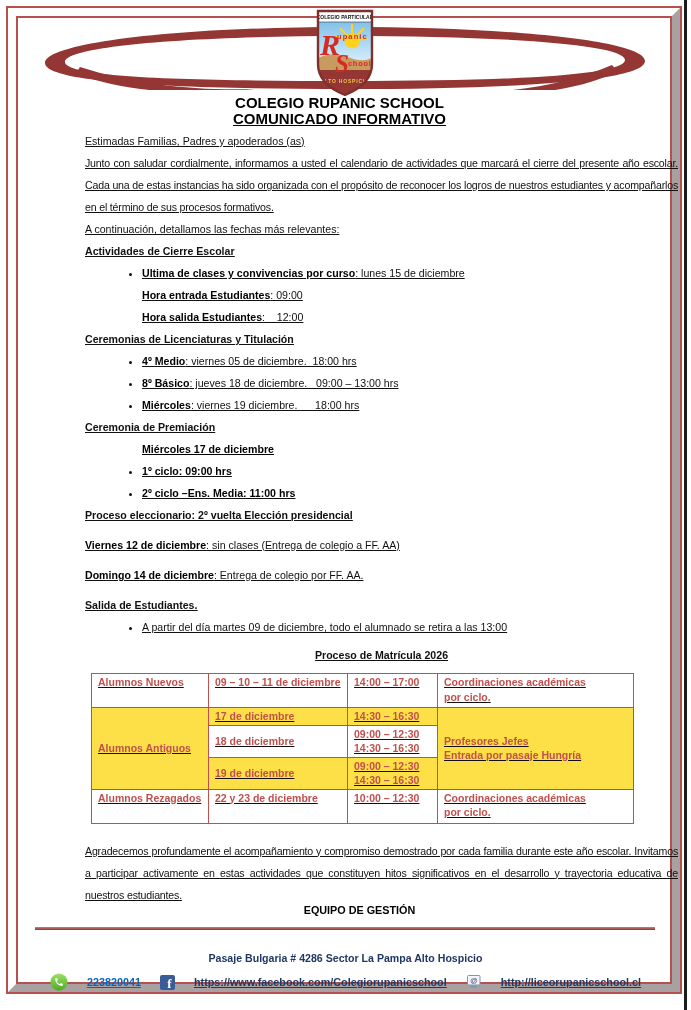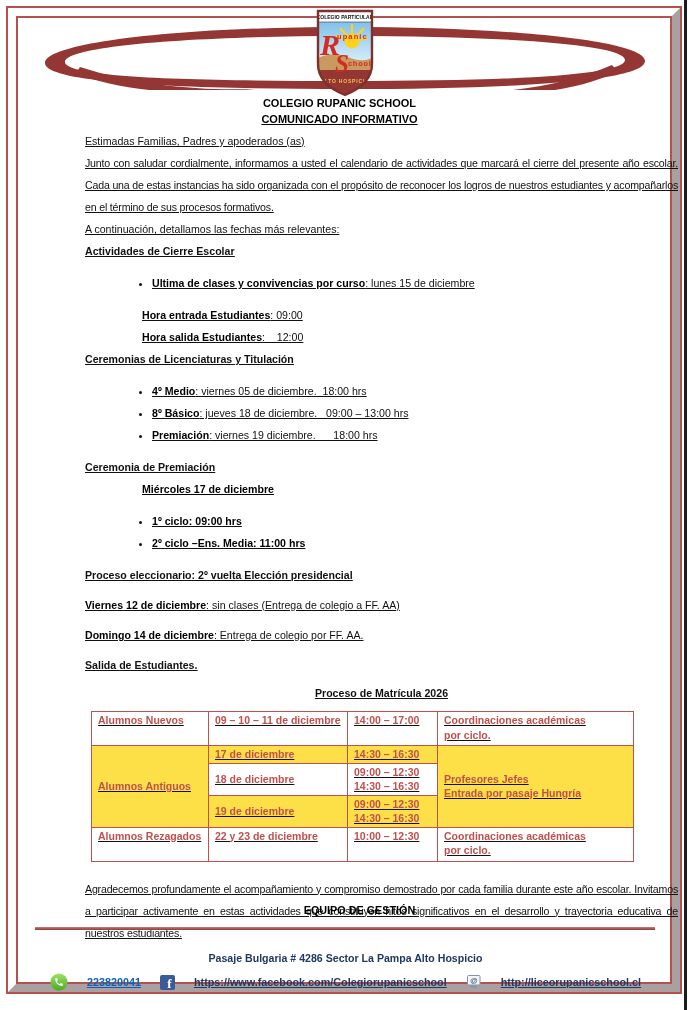--- a/index.html
+++ b/index.html
@@ -9,28 +9,28 @@
   }
   
   .frame{position:absolute;left:6px;top:6px;right:9px;bottom:16px;border:2px solid #b5514d;}
   .bevel{position:absolute;inset:0;border:8px solid;border-color:#fefefe #a9a1a1 #a9a1a1 #fefefe;}
   .frame-inner{position:absolute;inset:8px;border:2px solid #b5514d;background:transparent;}
   .edge-line{position:absolute;top:0;bottom:0;right:4px;width:3px;background:#1c1c1c;}
   
   .swoosh{position:absolute;left:40px;top:26px;z-index:1;}
   .logo{position:absolute;left:314px;top:8px;z-index:2;}
   .titles{position:absolute;top:95px;left:0;right:12px;text-align:center;z-index:3;
-          font-weight:bold;font-size:11px;line-height:16px;color:#000;}
+          font-weight:bold;font-size:15px;line-height:16px;color:#000;}
   .titles .u{text-decoration:underline;}
   
   .main{position:absolute;top:130px;left:85px;width:593px;font-size:10.6px;z-index:3;text-decoration:underline;}
   .line{line-height:22px;min-height:22px;}
   .just{text-align:justify;line-height:22px;letter-spacing:-0.18px;}
   .h{font-weight:bold;text-decoration:underline;line-height:22px;}
-  ul{margin:10px;padding-left:57px;list-style:disc;}
+  ul{margin:0;padding-left:57px;list-style:disc;}
   li{line-height:22px;}
   .ind{margin-left:57px;}
   .pre{white-space:pre-wrap;}
   b{color:#000;}
   .gap8{margin-top:8px;}
   
   .tbl-title{text-align:center;font-weight:bold;text-decoration:underline;line-height:22px;margin-top:6px;}
   table{border-collapse:collapse;margin:7px 0 0 6px;width:542px;
         font-size:10.5px;font-weight:bold;color:#c0504d;table-layout:fixed;}
   td{border:1px solid #c0504d;padding:1px 6px;vertical-align:middle;line-height:14.5px;}
@@ -118,35 +118,38 @@
   <ul>
     <li><b>Ultima de clases y convivencias por curso</b><span class="pre">: lunes 15 de diciembre</span></li>
   </ul>
   <div class="line ind"><b>Hora entrada Estudiantes</b><span class="pre">: 09:00</span></div>
   <div class="line ind"><b>Hora salida Estudiantes</b><span class="pre">:    12:00</span></div>
 
   <div class="h">Ceremonias de Licenciaturas y Titulación</div>
   <ul>
     <li><b>4º Medio</b><span class="pre">: viernes 05 de diciembre.  18:00 hrs</span></li>
     <li><b>8º Básico</b><span class="pre">: jueves 18 de diciembre.   09:00 – 13:00 hrs</span></li>
-    <li><b>Premiación</b><span class="pre">: viernes 19 diciembre.      18:00 hrs</span></li>
+    <li><b>Miércoles</b><span class="pre">: viernes 19 diciembre.      18:00 hrs</span></li>
   </ul>
 
   <div class="h">Ceremonia de Premiación</div>
   <div class="line ind"><b style="text-decoration:underline;">Miércoles 17 de diciembre</b></div>
   <ul>
     <li><b>1º ciclo: 09:00 hrs</b></li>
     <li><b>2º ciclo –Ens. Media: 11:00 hrs</b></li>
   </ul>
 
   <div class="h">Proceso eleccionario: 2º vuelta Elección presidencial</div>
   <div class="line gap8"><b>Viernes 12 de diciembre</b><span class="pre">: sin clases (Entrega de colegio a FF. AA)</span></div>
   <div class="line gap8"><b>Domingo 14 de diciembre</b><span class="pre">: Entrega de colegio por FF. AA.</span></div>
 
   <div class="h gap8">Salida de Estudiantes.</div>
+  <ul>
+    <li>A partir del día martes 09 de diciembre, todo el alumnado se retira a las 13:00</li>
+  </ul>
 
   <div class="tbl-title">Proceso de Matrícula 2026</div>
 
   <table>
     <colgroup>
         <col class="c1">
         <col class="c2">
         <col class="c3">
         <col class="c4">
       </colgroup>

